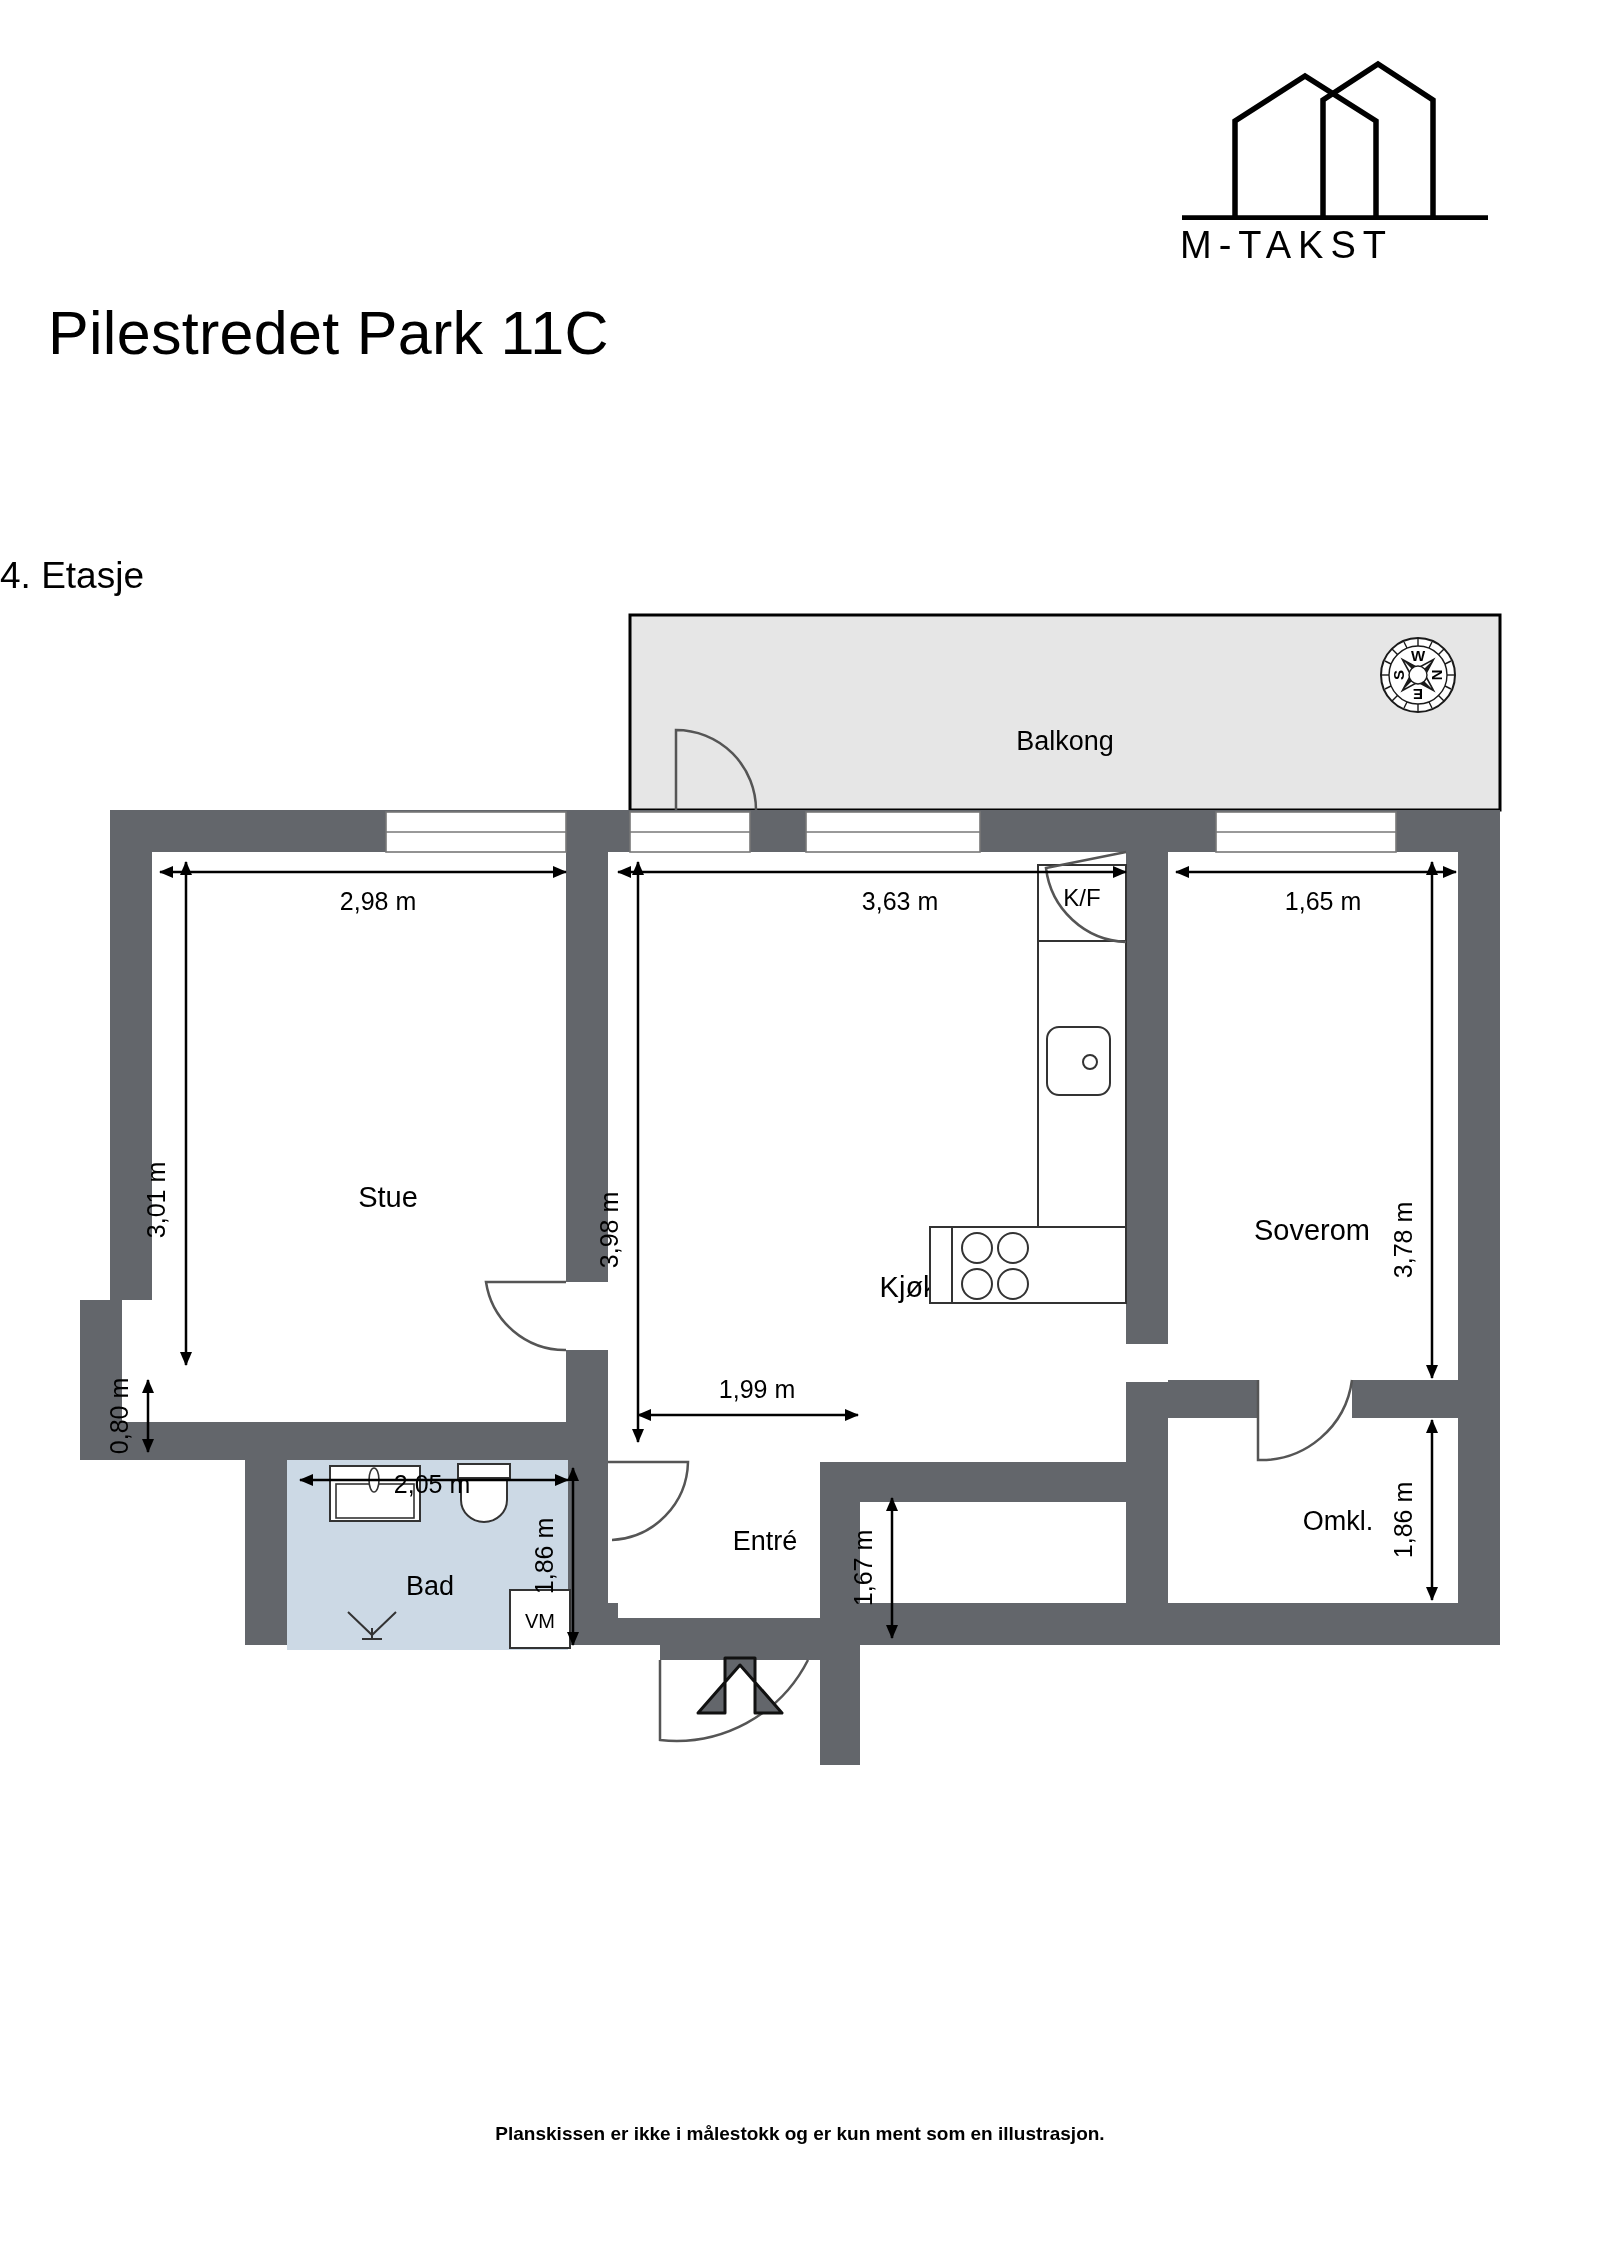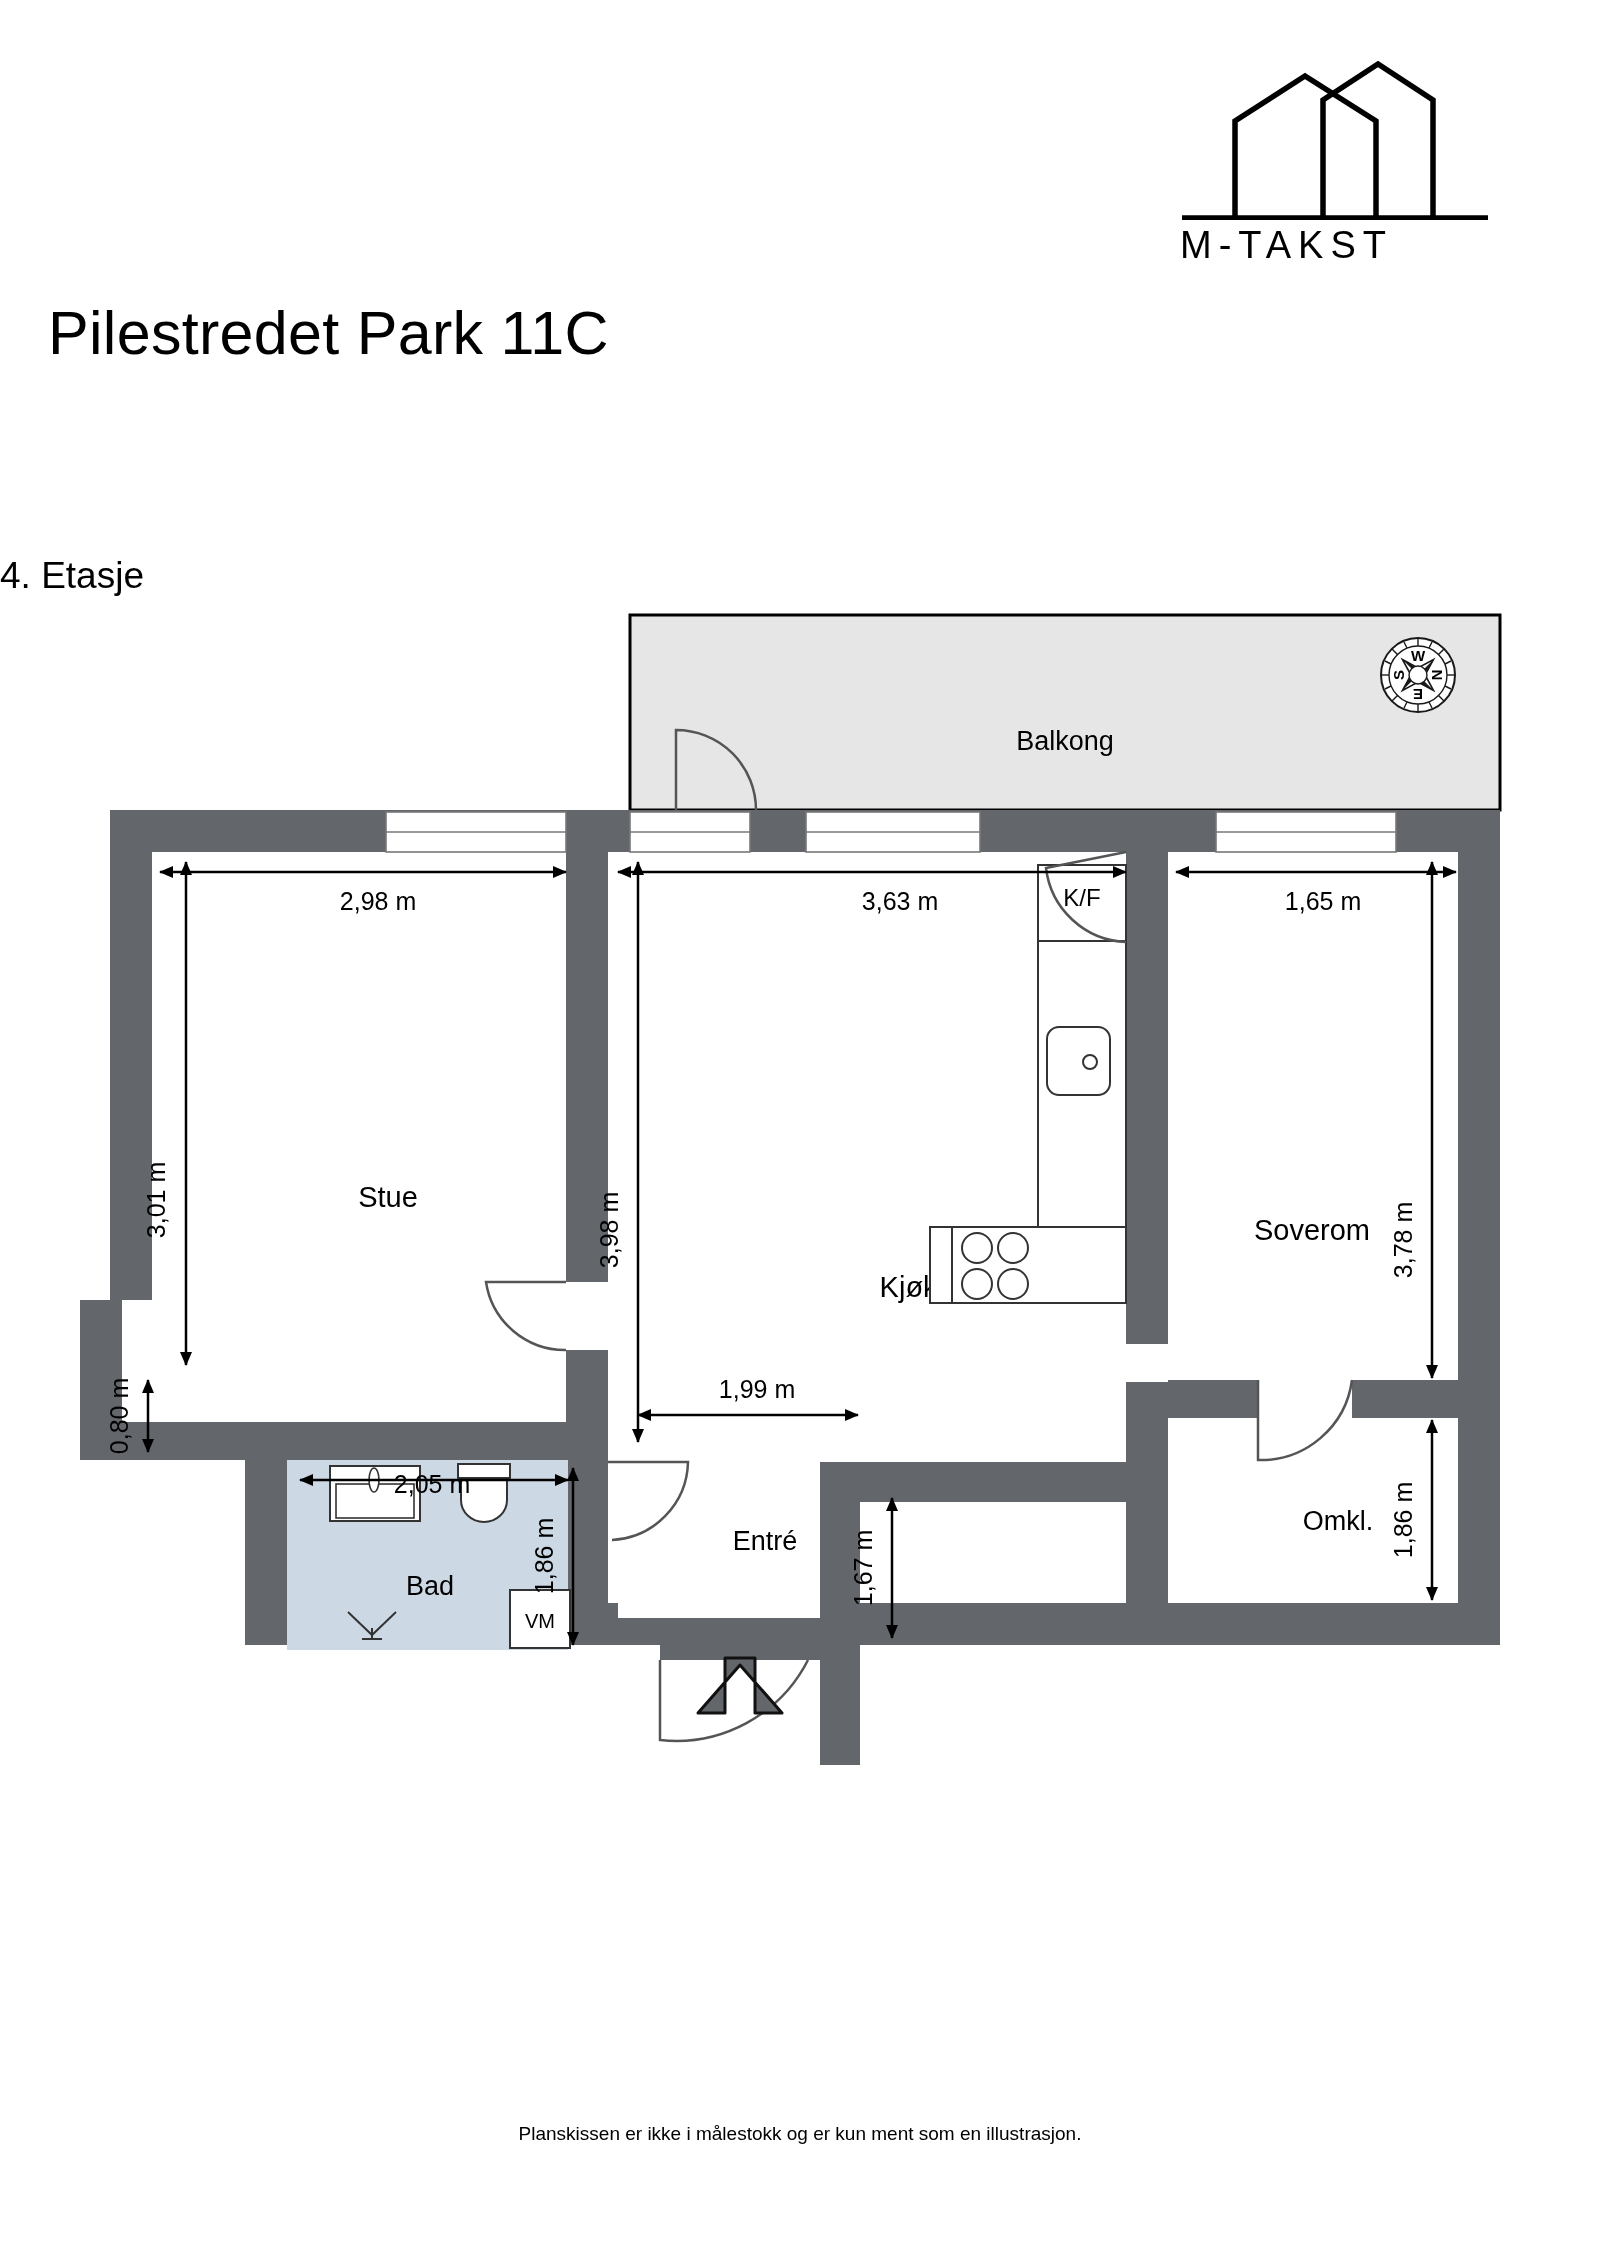--- a/index.html
+++ b/index.html
@@ -73,21 +73,21 @@
   
   #footer {
     position: absolute;
     left: 0;
     top: 2120px;
     width: 1600px;
     text-align: center;
     font-size: 19px;
     line-height: 1.45;
   }
-  .footer-line { display: block; }
+  .footer-line { display: block; font-weight: bold; }
   svg text { font-family: "Liberation Sans", sans-serif; fill: #000; }
 </style>
 </head>
 <body>
 
 <div id="page">
 
   <div id="logo-block">
     <svg id="logo-mark" width="360" height="165" viewBox="0 0 360 165">
       <g fill="none" stroke="#000" stroke-width="5.5" stroke-linejoin="miter">

